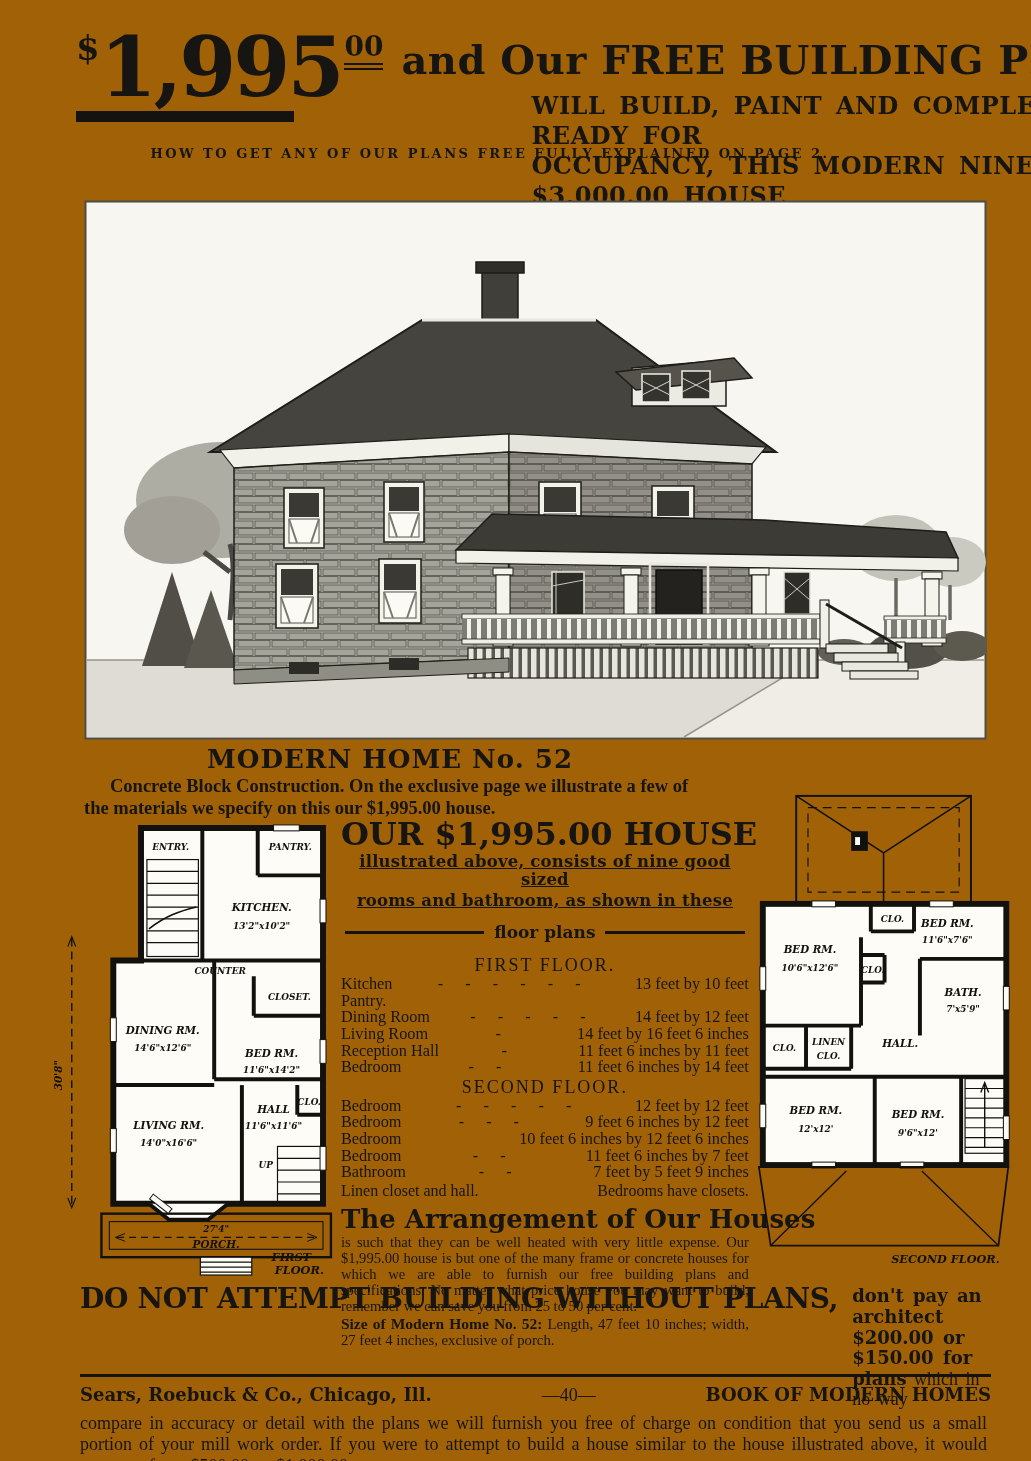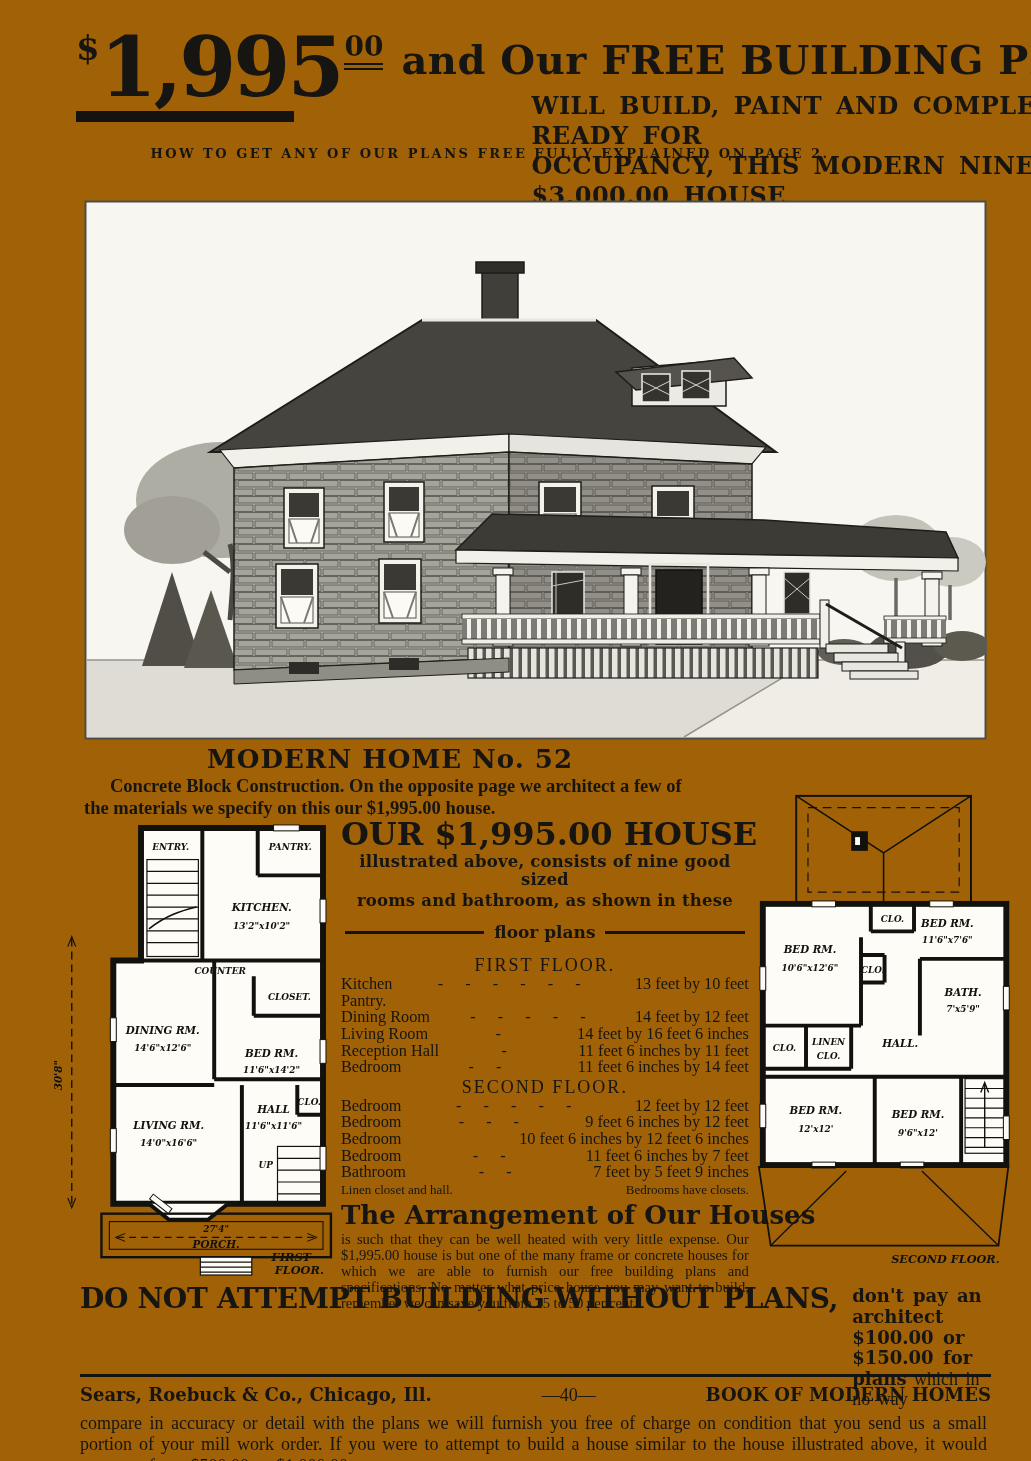--- a/index.html
+++ b/index.html
@@ -34,30 +34,30 @@
   
   .cols { position:absolute; top:790px; left:50px; width:966px; display:flex; align-items:flex-start; }
   .col-plan1 { width:288px; padding-top:30px; }
   .col-text  { width:408px; padding:28px 4px 0 6px; }
   .col-plan2 { width:266px; }
   .plan-svg { display:block; width:100%; }
   
   .offer-heading { font-size:32px; font-weight:bold; text-align:left; white-space:nowrap;
                    line-height:1; font-family:"DejaVu Serif",serif; }
   .offer-sub { text-align:center; font-size:16.5px; font-weight:bold; line-height:1.08;
-               letter-spacing:.2px; margin-top:3px; font-family:"DejaVu Serif",serif; }
+               letter-spacing:.2px; margin-top:3px; font-family:"DejaVu Serif",serif;text-decoration:underline; }
   .rule-label { display:flex; align-items:center; margin:1px 4px; }
   .rule-label .rl-line { flex:1; border-top:3px solid #141311; }
   .rule-label .rl-text { margin:12px 10px; font-size:17px; font-weight:bold; font-family:"DejaVu Serif",serif; }
   .floor-heading { text-align:center; font-size:18px; letter-spacing:2px; line-height:1.1; margin-top:2px; }
   .room-row { display:flex; font-size:16.3px; line-height:1.02; align-items:baseline; }
   .room-name { white-space:nowrap; }
   .room-leader { flex:1; text-align:center; letter-spacing:9px; overflow:hidden; white-space:nowrap; }
   .room-dims { white-space:nowrap; }
-  .room-notes { display:flex; justify-content:space-between; font-size:13px; line-height:1.05; margin-top:2px; }
+  .room-notes { display:flex; justify-content:space-between; font-size:16px; line-height:1.05; margin-top:2px; }
   .arr-heading { font-size:26px; font-weight:bold; white-space:nowrap; line-height:1.05; margin-top:6px;
                  font-family:"DejaVu Serif",serif; }
   .arr-body { font-size:14.6px; line-height:1.1; text-align:justify; margin-top:2px; }
   .size-line { font-size:14.8px; line-height:1.1; text-align:justify; }
   .size-line b { font-size:15.5px; }
   
   .warning { position:absolute; top:1284px; left:80px; right:44px; }
   .warning-top { display:flex; align-items:flex-start; }
   .warning-heading { font-size:28px; font-weight:bold; white-space:nowrap; line-height:1.05;
                      font-family:"DejaVu Serif",serif; letter-spacing:-.3px; }
@@ -277,21 +277,21 @@
       <g>
         <polygon points="150,470 425,458 425,472 150,484" fill="#8f8e85" stroke="#1e1d19" stroke-width="1"></polygon>
         <rect x="205" y="462" width="30" height="12" fill="#2d2c27"></rect>
         <rect x="305" y="458" width="30" height="12" fill="#2d2c27"></rect>
       </g>
     </svg>
   </div>
 
   <div class="mh-heading">MODERN HOME No. 52</div>
   <div class="mh-intro">
-    <div class="l1">Concrete Block Construction.   On the opposite page we architect a few of</div>
+    <div class="l1">Concrete Block Construction.   On the exclusive page we illustrate a few of</div>
     <div class="l2">the materials we specify on this our $1,995.00 house.</div>
   </div>
 
   <div class="cols">
 
     <div class="col-plan1">
       <svg class="plan-svg" viewBox="0 0 288 462">
 
         <g stroke="#12110d" fill="none">
           <line x1="22" y1="120" x2="22" y2="390" stroke-width="1.4" stroke-dasharray="8 5"></line>
@@ -440,20 +440,24 @@
         <span class="room-leader">-  -</span>
         <span class="room-dims">7 feet by 5 feet 9 inches</span>
       </div>
       <div class="room-notes">
         <span>Linen closet and hall.</span>
         <span>Bedrooms have closets.</span>
       </div>
 
       <div class="arr-heading">The Arrangement of Our Houses</div>
       <p class="arr-body" style="margin:1px 0 0 0;">is such that they can be well heated with very little expense.  Our $1,995.00 house is but one of the many frame or concrete houses for which we are able to furnish our free building plans and specifications.  No matter what price house you may want to build, remember we can save you from 25 to 50 per cent.</p>
+      <p class="size-line" style="margin:1px 0 0 0;">
+        <b>Size of Modern Home No. 52:</b>
+        <span>Length, 47 feet 10 inches; width, 27 feet 4 inches, exclusive of porch.</span>
+      </p>
     </div>
 
     <div class="col-plan2">
       <svg class="plan-svg" viewBox="0 0 268 490">
 
         <g stroke="#12110d" fill="none">
           <rect x="44" y="6" width="178" height="110" stroke-width="2"></rect>
           <rect x="56" y="18" width="154" height="86" stroke-width="1.2" stroke-dasharray="9 6"></rect>
           <path d="M44,6 L133,64 M222,6 L133,64 M133,64 V116" stroke-width="1.6"></path>
         </g>
@@ -515,21 +519,21 @@
         <text class="pl2" x="168" y="352" text-anchor="middle">9'6"x12'</text>
         <text class="plc" x="196" y="482" text-anchor="middle">SECOND FLOOR.</text>
       </svg>
     </div>
   </div>
 
   <div class="warning">
     <div class="warning-top">
       <div class="warning-heading">DO NOT ATTEMPT BUILDING WITHOUT PLANS,</div>
       <div class="warning-aside">
-        <div><b>don't pay an architect $100.00 or</b></div>
+        <div><b>don't pay an architect $200.00 or</b></div>
         <div>
           <b>$150.00 for plans</b>
           <span>which in no way</span>
         </div>
       </div>
     </div>
     <div class="warning-body">compare in accuracy or detail with the plans we will furnish you free of charge on condition that you send us a small portion of your mill work order.   If you were to attempt to build a house similar to the house illustrated above, it would cost you from $500.00 to $1,000.00 more.</div>
 
   </div>
 

